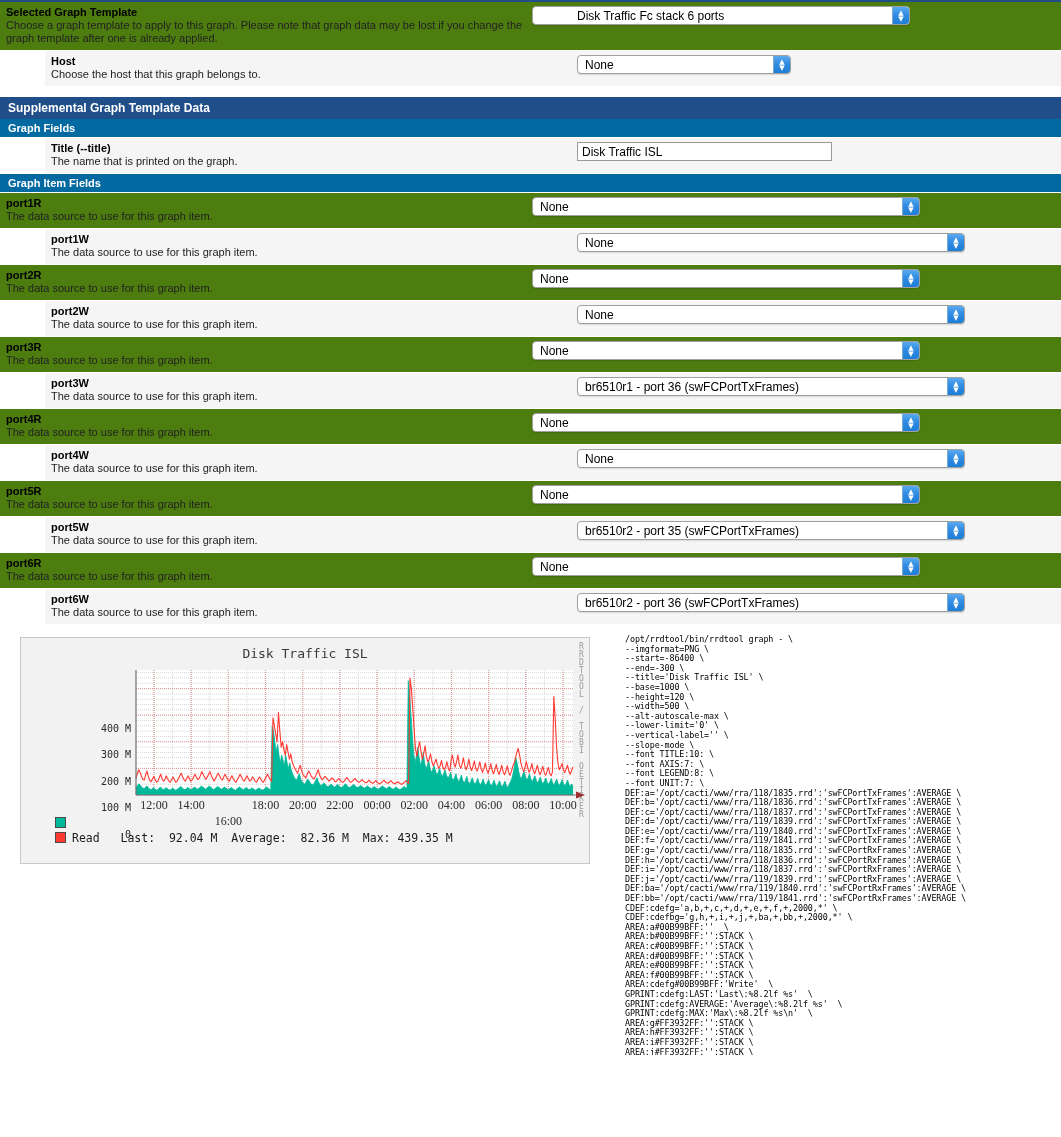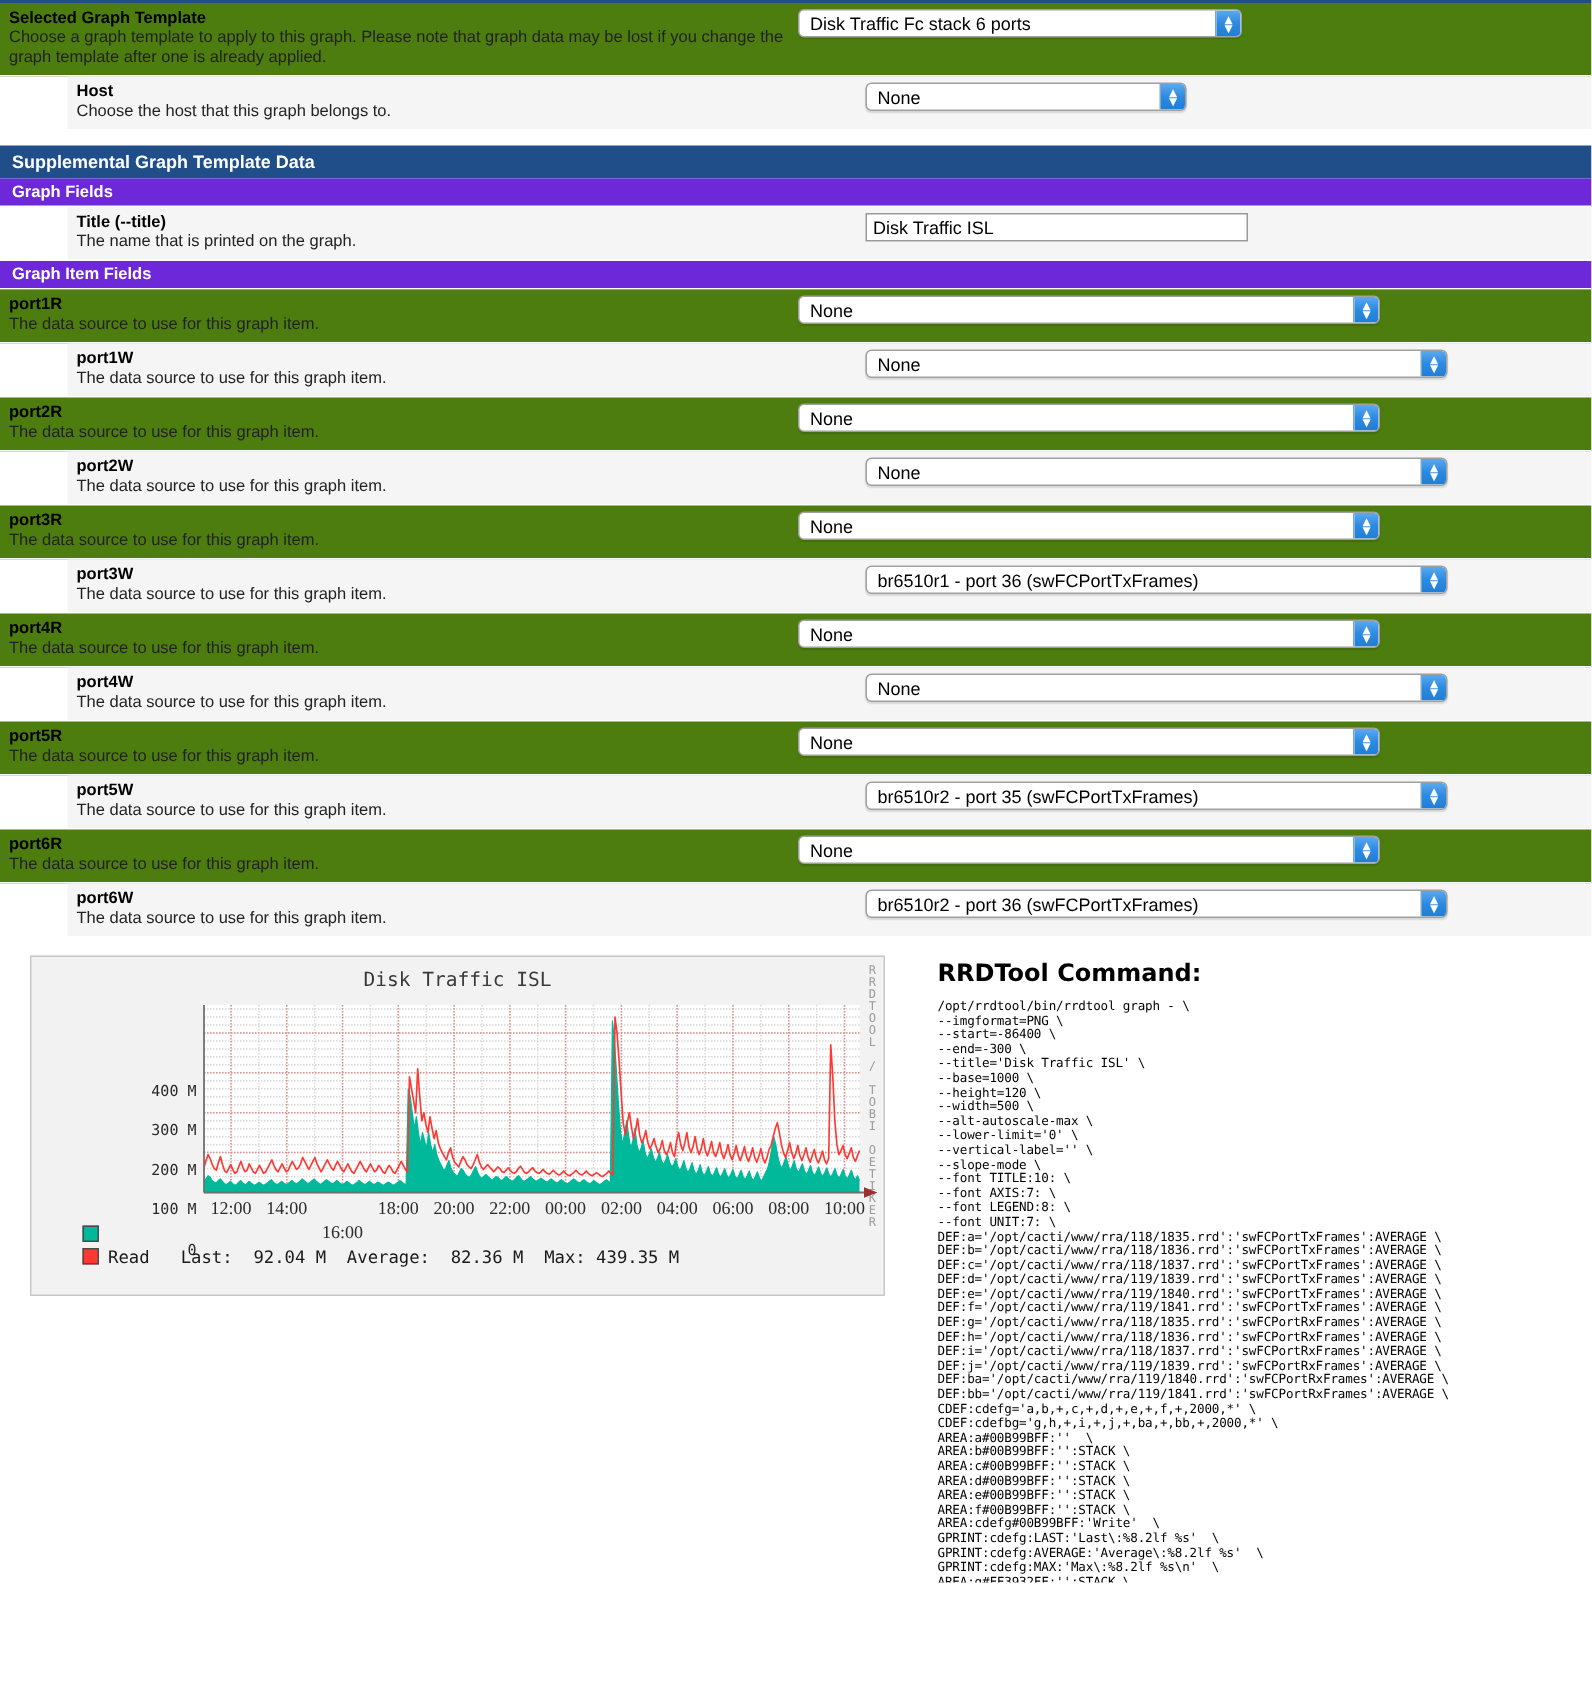--- a/index.html
+++ b/index.html
@@ -42,21 +42,21 @@
     background:#1f4e89;
     color:#ffffff;
     font-weight:bold;
     font-size:12px;
     padding:4px 8px;
     box-sizing:border-box;
     width:1061px;
     letter-spacing:0px;
   }
   .subbar{
-    background:#6d28d9;
+    background:#0369a1;
     color:#ffffff;
     font-weight:bold;
     font-size:11px;
     padding:3px 8px;
     box-sizing:border-box;
     width:1061px;
     border-bottom:1px solid #ffffff;
   }
   .gap{height:10px;background:#ffffff;width:1061px;}
   .topline{height:2px;background:#1f4e89;width:1061px;}
@@ -97,21 +97,21 @@
     justify-content:center;
     line-height:5px;
   }
   .marrow span{
     display:block;
     font-size:7px;
     color:#ffffff;
     line-height:6px;
     font-family:"DejaVu Sans", sans-serif;
   }
-  .sel-template{width:296px;}
+  .sel-template{width:378px;padding-left:37px;}
   .sel-host{width:214px;}
   .sel-ds{width:388px;}
 
   
   .minput{
     width:255px;
     height:19px;
     box-sizing:border-box;
     border:1px solid #9a9a9a;
     background:#ffffff;
@@ -530,21 +530,20 @@
             <div class="xlab" style="left: 315.455px;">04:00</div>
             <div class="xlab" style="left: 352.636px;">06:00</div>
             <div class="xlab" style="left: 389.818px;">08:00</div>
             <div class="xlab" style="left: 427px;">10:00</div>
           </div>
         <div class="legend" id="legend"><div><span class="sw" style="background: rgb(0, 185, 155);"></span></div><div><span class="sw" style="background: rgb(255, 57, 50);"></span><span>Read   Last:  92.04 M  Average:  82.36 M  Max: 439.35 M</span></div></div>
       </div>
     </div>
 
     <div class="cmdpanel">
-      <div class="cmdhead">RRDTool Command:</div>
       <div class="cmdbody">/opt/rrdtool/bin/rrdtool graph - \
 --imgformat=PNG \
 --start=-86400 \
 --end=-300 \
 --title='Disk Traffic ISL' \
 --base=1000 \
 --height=120 \
 --width=500 \
 --alt-autoscale-max \
 --lower-limit='0' \

